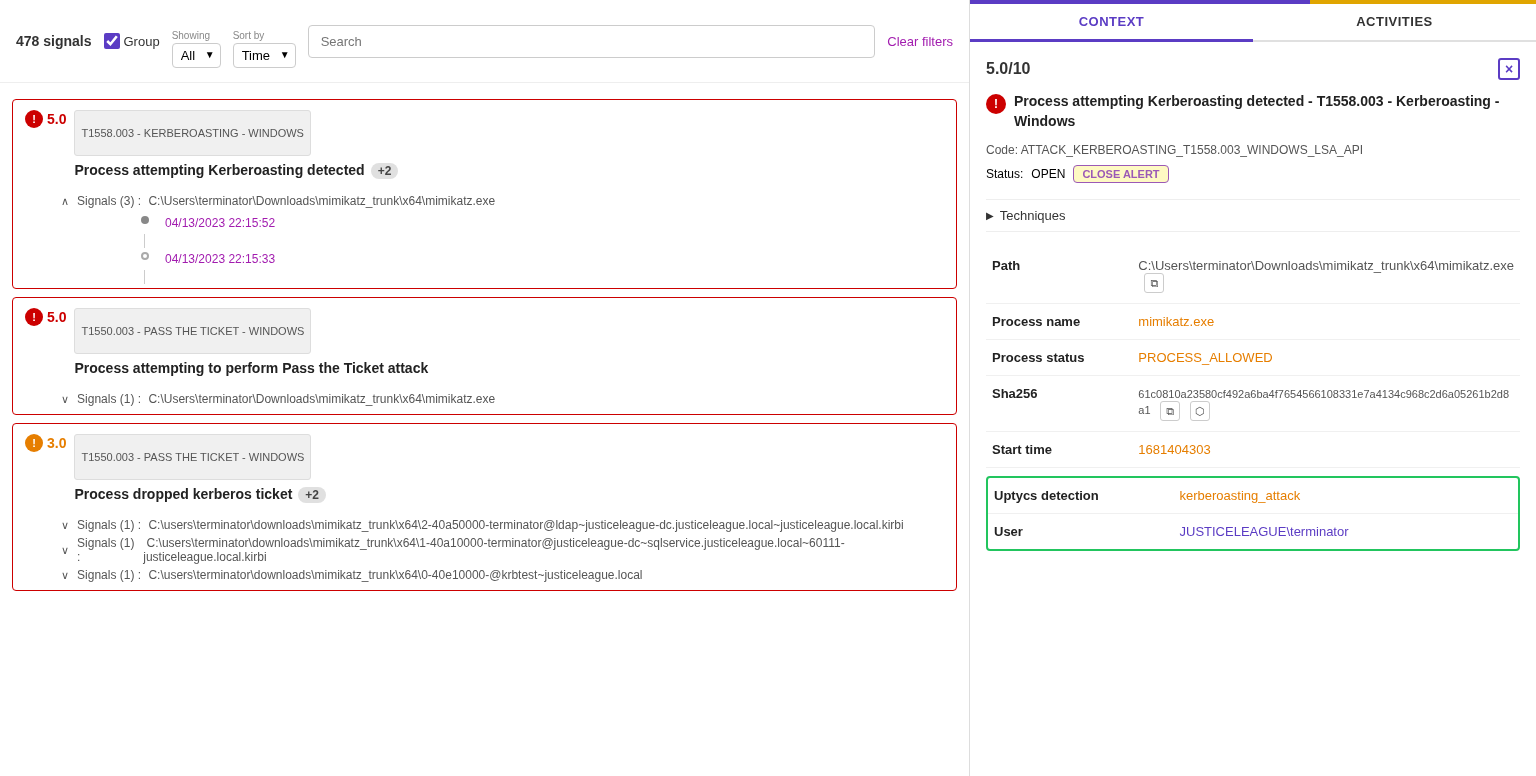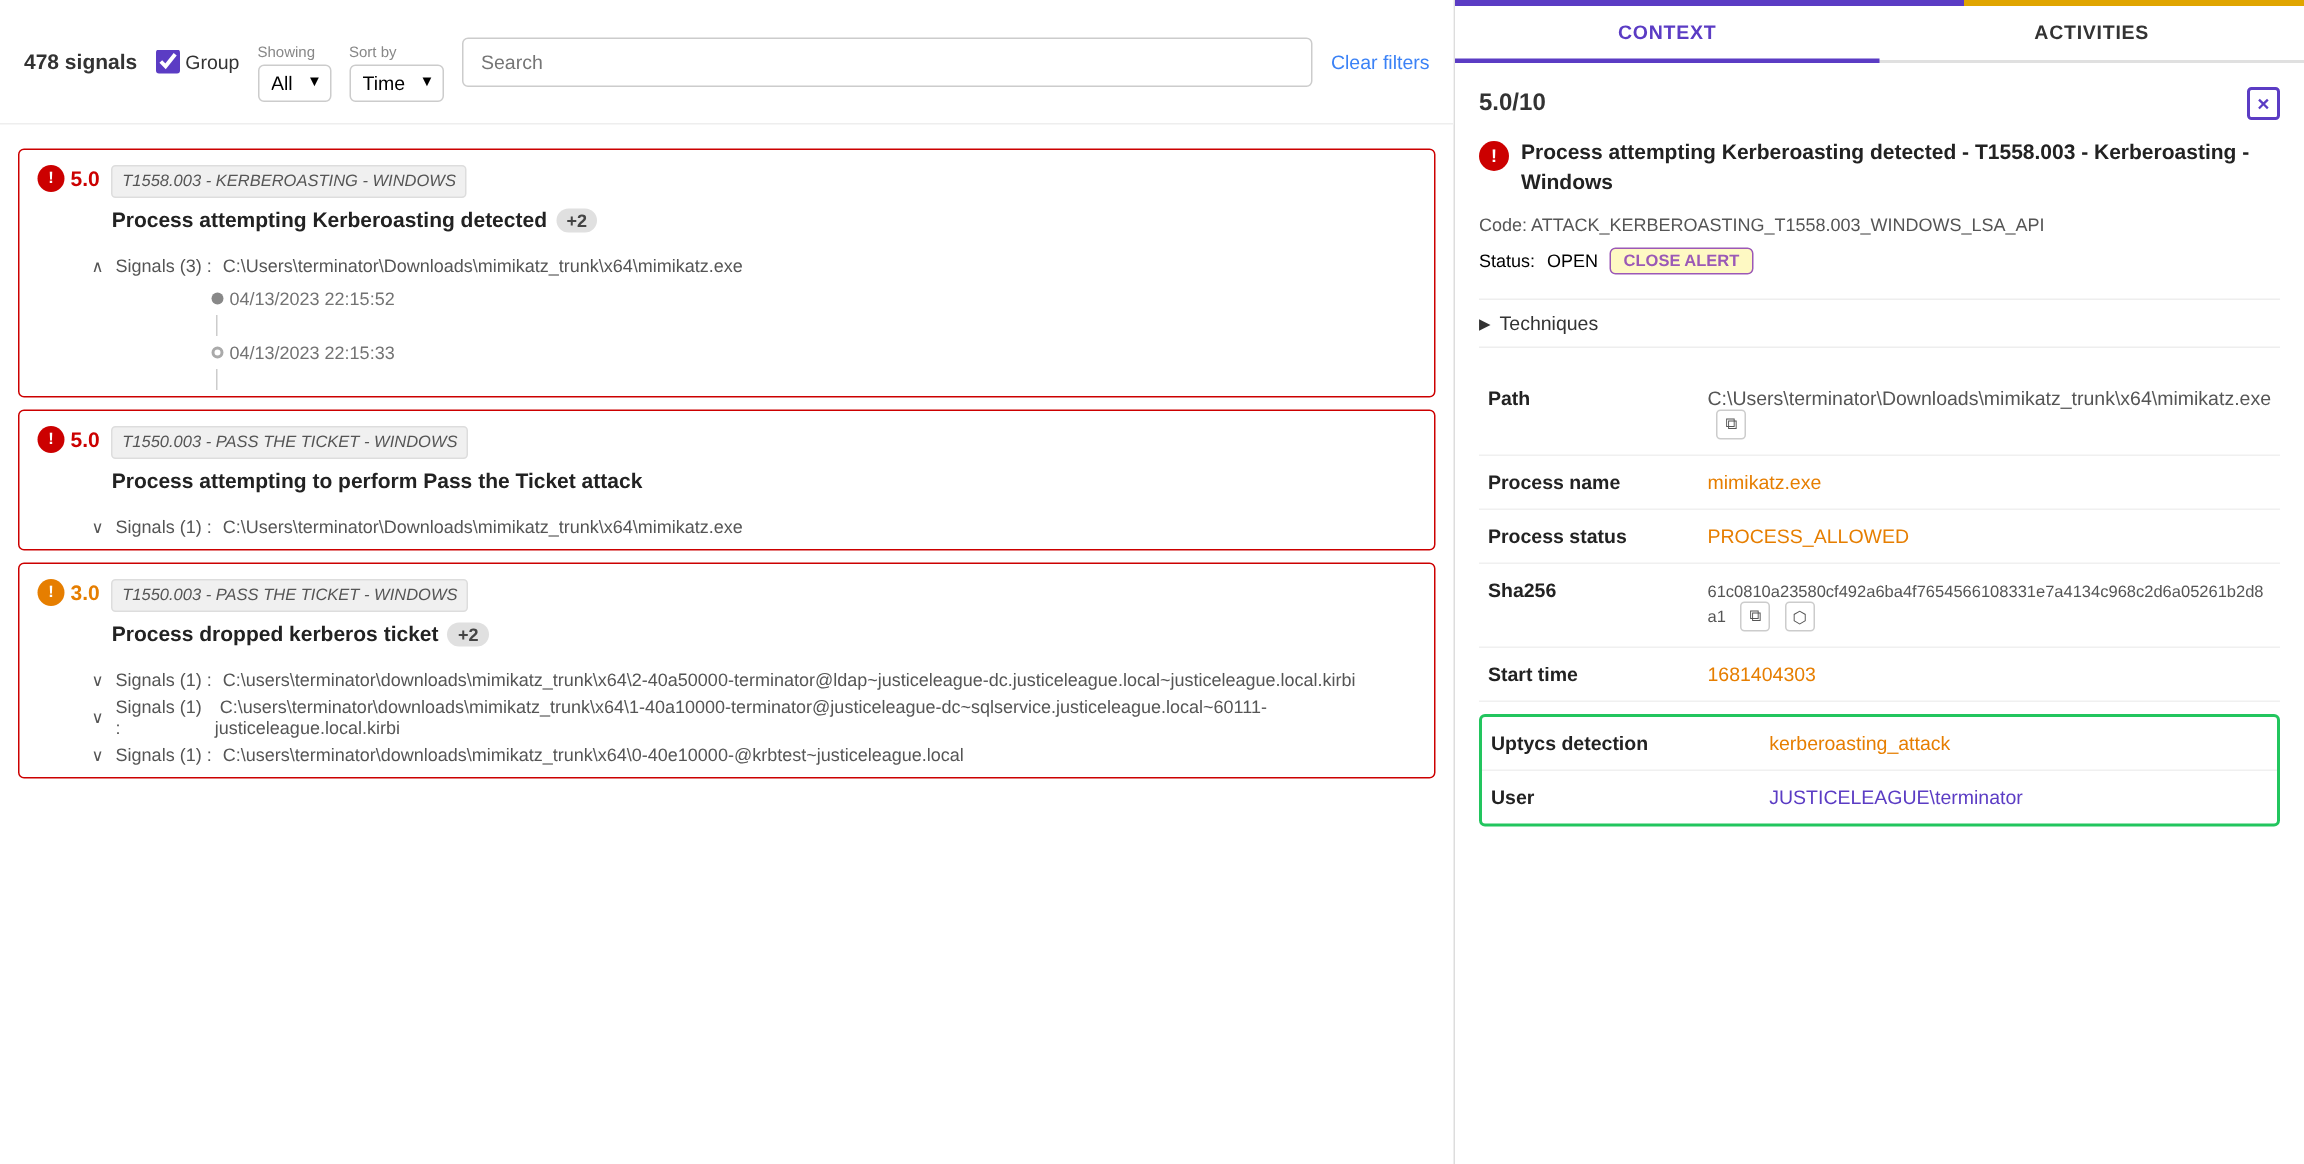--- a/index.html
+++ b/index.html
@@ -13,46 +13,46 @@
     .group-checkbox { display: flex; align-items: center; gap: 4px; }
     .group-checkbox input { accent-color: #5b3cc4; width: 16px; height: 16px; }
     .group-label { font-size: 13px; color: #333; }
 
     .dropdown-wrapper { display: flex; flex-direction: column; position: relative; margin-top: 16px; }
     .dropdown-label { font-size: 10px; color: #888; margin-bottom: 2px; }
     .dropdown-select { border: 1px solid #ccc; border-radius: 4px; padding: 4px 24px 4px 8px; font-size: 13px; background: #fff; appearance: none; cursor: pointer; }
     .dropdown-arrow { position: absolute; right: 6px; bottom: 8px; font-size: 10px; pointer-events: none; }
 
     .search-input { flex: 1; border: 1px solid #ccc; border-radius: 4px; padding: 8px 12px; font-size: 13px; color: #999; }
-    .clear-filters { font-size: 13px; color: #3b82f6; cursor: pointer; white-space: nowrap; }
+    .clear-filters { font-size: 13px; color: #a21caf; cursor: pointer; white-space: nowrap; }
 
     .alerts-list { flex: 1; overflow-y: auto; padding: 8px 0; }
 
     
     .alert-item { border: 1.5px solid #c00; border-radius: 4px; margin: 8px 12px; padding: 0; background: #fff; }
     .alert-header { display: flex; align-items: flex-start; padding: 10px 12px 6px 12px; gap: 8px; }
     .severity { font-size: 14px; font-weight: bold; display: flex; align-items: center; gap: 4px; white-space: nowrap; }
     .severity.red { color: #c00; }
     .severity.orange { color: #e67e00; }
     .sev-icon { width: 18px; height: 18px; border-radius: 50%; display: inline-flex; align-items: center; justify-content: center; font-size: 11px; font-weight: bold; color: #fff; flex-shrink: 0; }
     .sev-icon.red { background: #c00; }
     .sev-icon.orange { background: #e67e00; }
 
     .alert-content { flex: 1; }
     .tag-row { display: flex; align-items: center; gap: 6px; margin-bottom: 6px; }
-    .tag { background: #f0f0f0; border: 1px solid #ddd; border-radius: 3px; padding: 4px 6px; font-size: 11px; color: #555; font-style: italic; }
+    .tag { background: #f0f0f0; border: 1px solid #ddd; border-radius: 3px; padding: 16px 6px; font-size: 11px; color: #555; }
     .alert-title { font-size: 14px; font-weight: bold; color: #222; margin-bottom: 6px; }
     .badge { background: #e0e0e0; border-radius: 10px; padding: 1px 7px; font-size: 12px; color: #444; margin-left: 6px; }
 
     .signal-group { padding: 4px 12px 4px 48px; }
     .signal-path { display: flex; align-items: center; gap: 4px; font-size: 12px; color: #555; margin-bottom: 4px; cursor: pointer; }
     .signal-path-text { color: #555; }
 
     .timeline { padding-left: 80px; }
-    .timeline-item { display: flex; align-items: center; gap: 4px; padding: 4px 0; font-size: 12px; color: #737373; }
+    .timeline-item { display: flex; align-items: flex-start; gap: 16px; padding: 4px 0; font-size: 12px; color: #a21caf; }
     .timeline-dot { width: 8px; height: 8px; border-radius: 50%; background: #888; flex-shrink: 0; }
     .timeline-dot.hollow { background: #fff; border: 2px solid #aaa; }
 
     
     .right-panel { flex: 1; display: flex; flex-direction: column; overflow: hidden; }
 
     .right-tabs { display: flex; border-bottom: 2px solid #e0e0e0; }
     .right-tab { flex: 1; text-align: center; padding: 10px 0; font-size: 13px; font-weight: bold; cursor: pointer; color: #666; letter-spacing: 0.5px; }
     .right-tab.active { color: #5b3cc4; border-bottom: 3px solid #5b3cc4; margin-bottom: -2px; }
     .right-tab.inactive { color: #333; }

